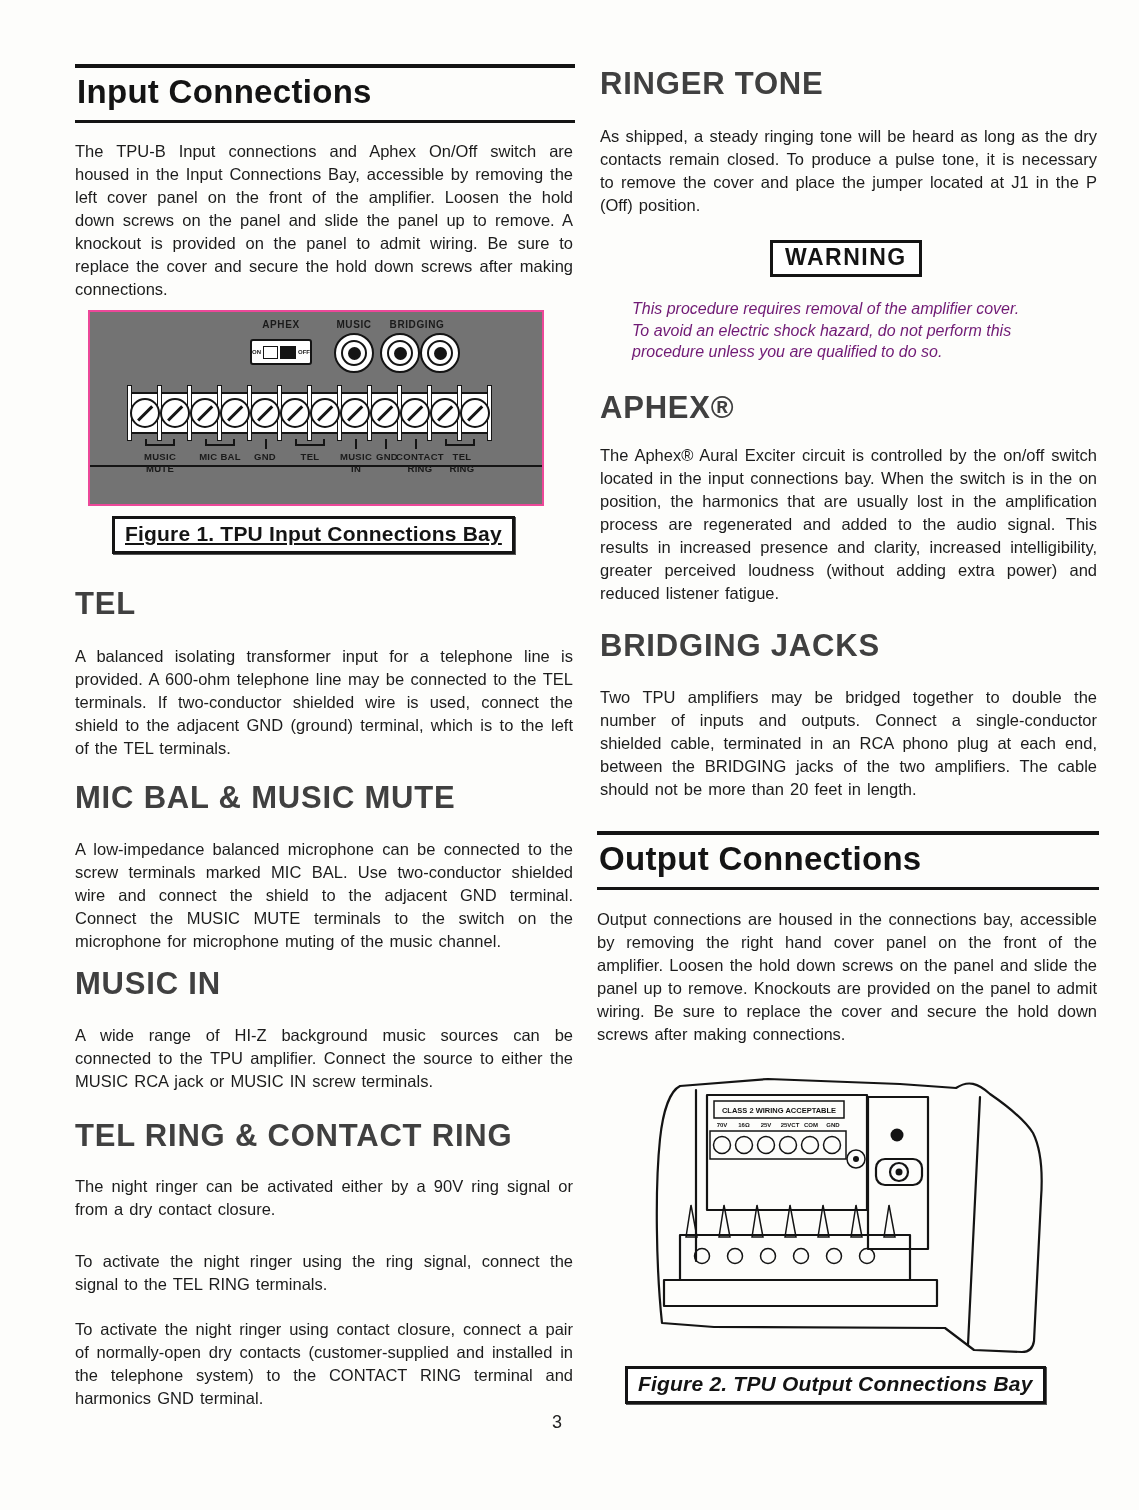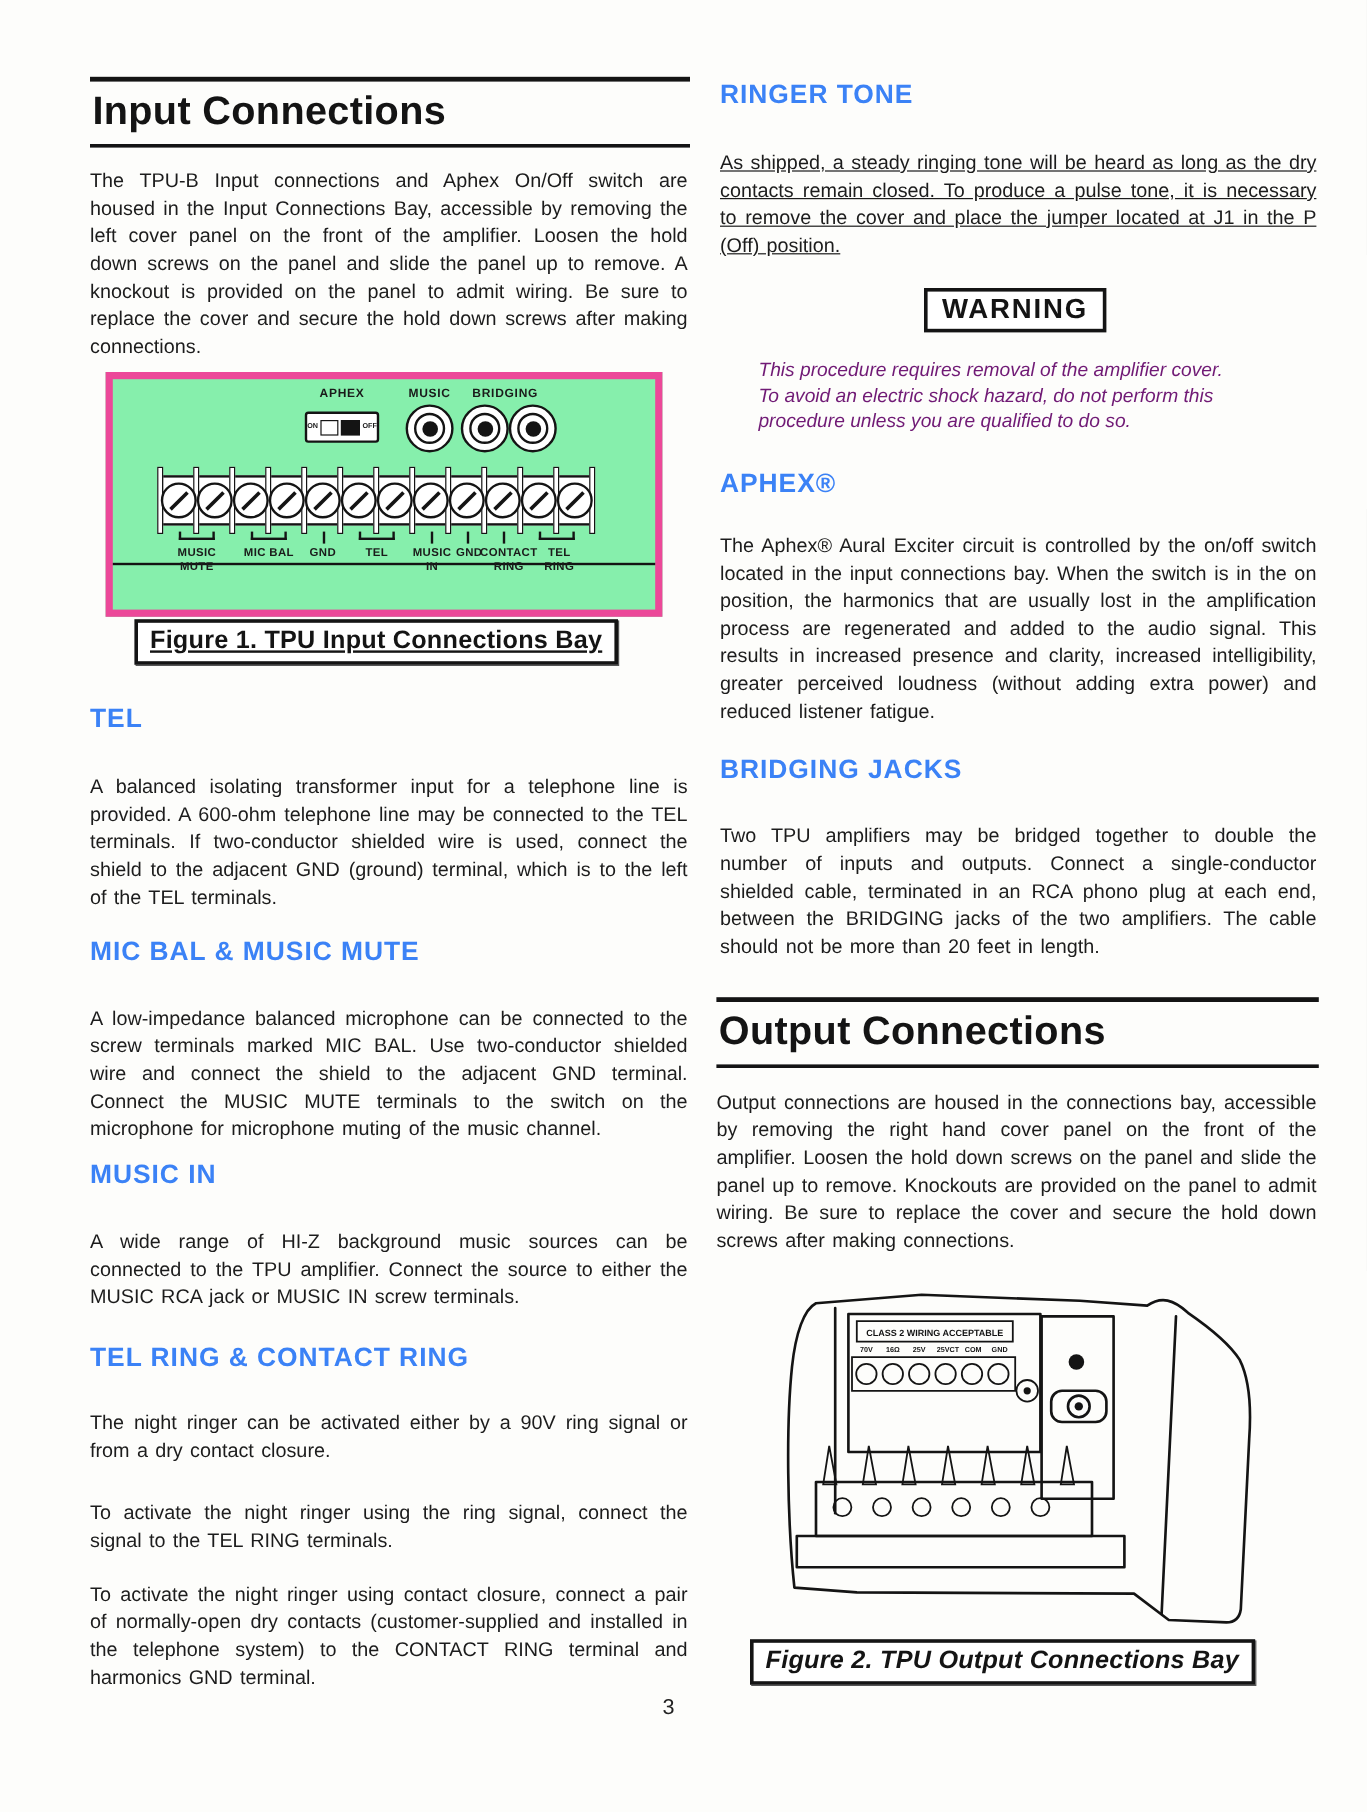--- a/index.html
+++ b/index.html
@@ -1,31 +1,31 @@
 <!DOCTYPE html>
 <html><head>
 <meta charset="utf-8">
 <style>
   html,body{margin:0;padding:0;background:#e8e8e4;}
   .page{position:relative;width:1139px;height:1510px;background:#fdfdfb;color:#1a1a1a;
         font-family:"Liberation Sans",sans-serif;overflow:hidden;margin:0 auto;padding-left:23px;}
   .abs{position:absolute;}
   .h1wrap{border-top:4px solid #141414;border-bottom:3px solid #141414;padding:5px 0 9px 2px;}
   .h1wrap h1{margin:0;font-size:33px;font-weight:bold;letter-spacing:0.3px;color:#141414;}
-  h2{margin:0;font-size:22px;font-weight:bold;letter-spacing:0.8px;color:#3b82f6;}
+  h2{margin:0;font-size:31px;font-weight:bold;letter-spacing:0.8px;color:#404040;}
   .para{text-align:justify;font-size:16.5px;line-height:23px;word-spacing:1.5px;color:#1c1c1c;}
   .warnpara{font-style:italic;font-size:16px;line-height:21.5px;color:#701a75;}
   .warnbox{border:3px solid #141414;padding:1px 12px 3px;font-size:23px;font-weight:bold;
            letter-spacing:1.5px;color:#141414;background:#fff;}
   .caption{border:3px solid #141414;padding:3px 10px 5px;font-size:21px;font-weight:bold;
            letter-spacing:0.2px;color:#141414;background:#fff;box-shadow:1px 1px 0 #555;}
   .pagenum{font-size:18px;color:#222;}
 
   
-  .fig1{border:6px solid #ec4899;background:#86efac;}
+  .fig1{border:2px solid #ec4899;background:#737373;}
   .fig1-floor{position:absolute;left:0;right:0;top:153px;border-top:2.5px solid #141414;height:0;}
   .f1-label{position:absolute;transform:translateX(-50%);font-size:10px;font-weight:bold;
             letter-spacing:0.6px;white-space:nowrap;}
   .switch{position:absolute;width:62px;height:26px;border:2px solid #141414;border-radius:3px;
           display:flex;align-items:center;justify-content:center;gap:2px;background:#fff;box-sizing:border-box;}
   .sw-txt{font-size:6px;font-weight:bold;}
   .sw-light{width:15px;height:13px;border:1.5px solid #141414;background:#fff;box-sizing:border-box;}
   .sw-dark{width:17px;height:13px;background:#141414;}
   .jack{position:absolute;width:40px;height:40px;border:2.5px solid #141414;border-radius:50%;
         display:flex;align-items:center;justify-content:center;background:#fff;box-sizing:border-box;}
@@ -181,21 +181,21 @@
 
   <h2 class="abs" style="left:75px;top:966px;">MUSIC IN</h2>
   <div class="abs para" style="left:75px;top:1024px;width:498px;">A wide range of HI-Z background music sources can be connected to the TPU amplifier. Connect the source to either the MUSIC RCA jack or MUSIC IN screw terminals.</div>
 
   <h2 class="abs" style="left:75px;top:1118px;">TEL RING &amp; CONTACT RING</h2>
   <div class="abs para" style="left:75px;top:1175px;width:498px;">The night ringer can be activated either by a 90V ring signal or from a dry contact closure.</div>
   <div class="abs para" style="left:75px;top:1250px;width:498px;">To activate the night ringer using the ring signal, connect the signal to the TEL RING terminals.</div>
   <div class="abs para" style="left:75px;top:1318px;width:498px;">To activate the night ringer using contact closure, connect a pair of normally-open dry contacts (customer-supplied and installed in the telephone system) to the CONTACT RING terminal and harmonics GND terminal.</div>
 
   <h2 class="abs" style="left:600px;top:66px;">RINGER TONE</h2>
-  <div class="abs para" style="left:600px;top:125px;width:497px;text-decoration:underline;">As shipped, a steady ringing tone will be heard as long as the dry contacts remain closed. To produce a pulse tone, it is necessary to remove the cover and place the jumper located at J1 in the P (Off) position.</div>
+  <div class="abs para" style="left:600px;top:125px;width:497px;">As shipped, a steady ringing tone will be heard as long as the dry contacts remain closed. To produce a pulse tone, it is necessary to remove the cover and place the jumper located at J1 in the P (Off) position.</div>
 
   <div class="abs warnbox" style="left:770px;top:240px;">WARNING</div>
   <div class="abs warnpara" style="left:632px;top:298px;width:400px;">This procedure requires removal of the amplifier cover. To avoid an electric shock hazard, do not perform this procedure unless you are qualified to do so.</div>
 
   <h2 class="abs" style="left:600px;top:390px;">APHEX®</h2>
   <div class="abs para" style="left:600px;top:444px;width:497px;">The Aphex® Aural Exciter circuit is controlled by the on/off switch located in the input connections bay. When the switch is in the on position, the harmonics that are usually lost in the amplification process are regenerated and added to the audio signal. This results in increased presence and clarity, increased intelligibility, greater perceived loudness (without adding extra power) and reduced listener fatigue.</div>
 
   <h2 class="abs" style="left:600px;top:628px;">BRIDGING JACKS</h2>
   <div class="abs para" style="left:600px;top:686px;width:497px;">Two TPU amplifiers may be bridged together to double the number of inputs and outputs. Connect a single-conductor shielded cable, terminated in an RCA phono plug at each end, between the BRIDGING jacks of the two amplifiers. The cable should not be more than 20 feet in length.</div>
 

